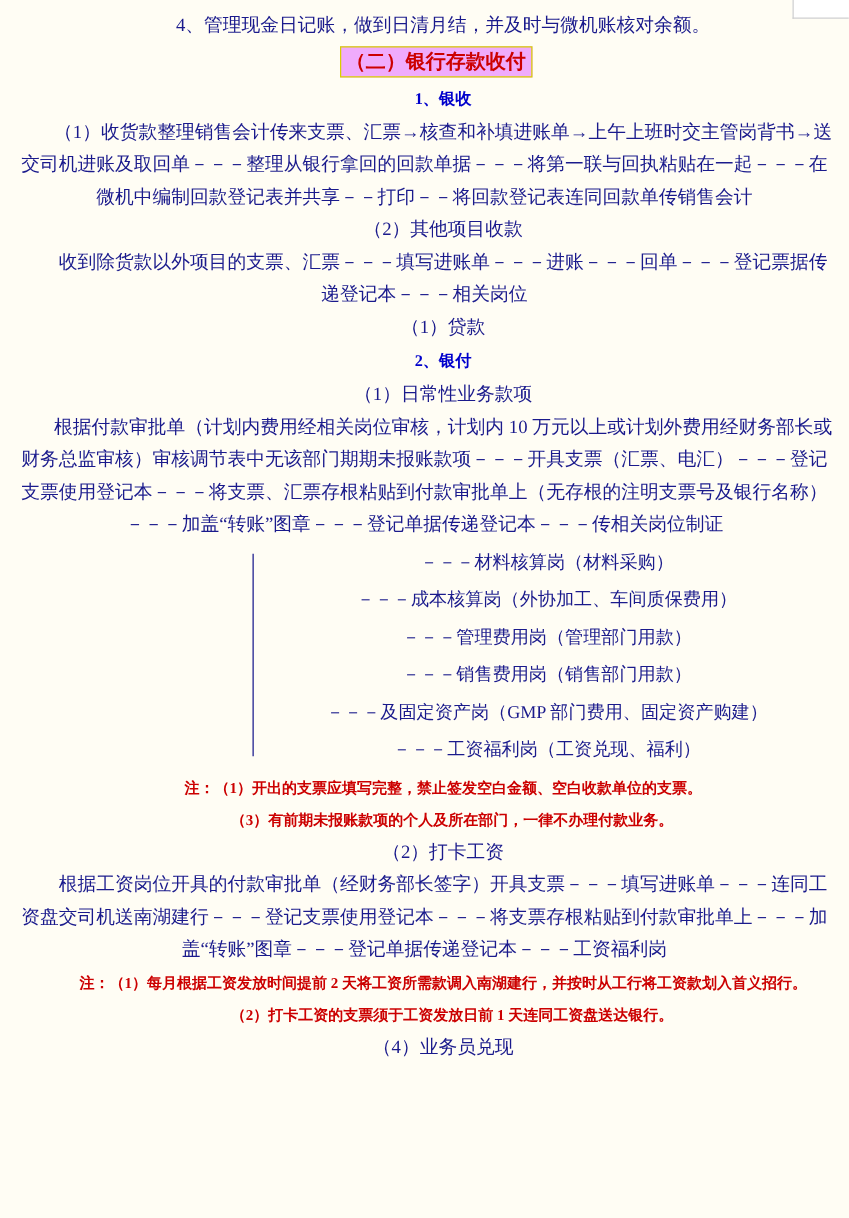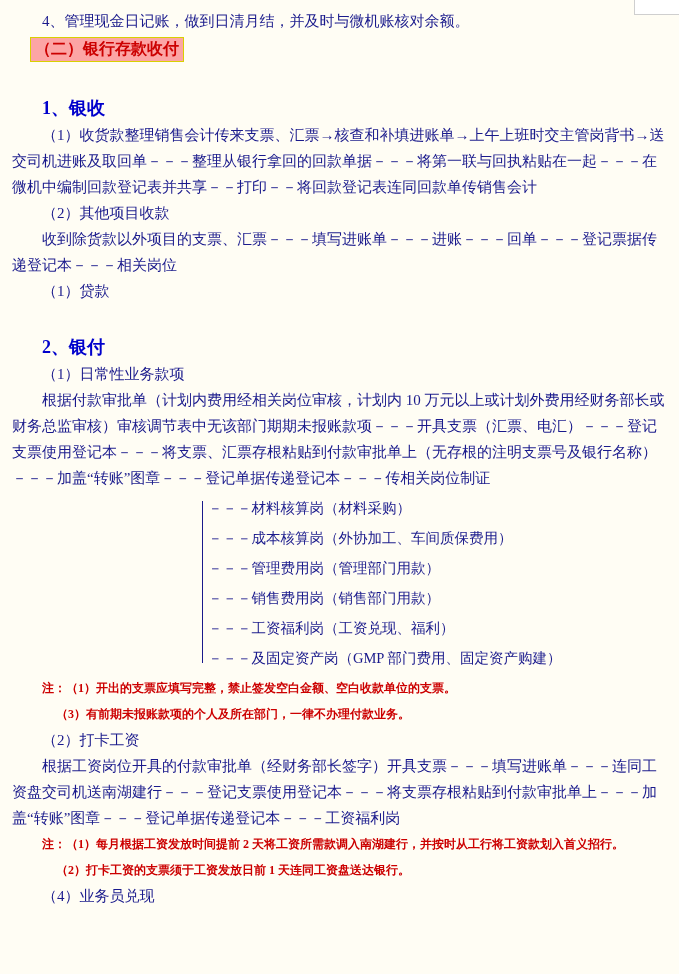--- a/index.html
+++ b/index.html
@@ -9,55 +9,55 @@
     font-family:"Liberation Serif","DejaVu Serif",serif;
     color:#1a1a8c;
     overflow:hidden;
   }
   .page{
     position:relative;
     width:679px;height:974px;
     box-sizing:border-box;
     padding:8px 12px 0 12px;
     background:#fffdf4;
+    text-align:center;
   }
   
   .corner-mark{
     position:absolute;top:0;right:0;
     width:44px;height:14px;
     border-left:1px solid #cfcfcf;
     border-bottom:1px solid #cfcfcf;
     background:#ffffff;
   }
   .line{
     font-size:15px;
     line-height:26px;
     color:#1a1a8c;
     white-space:pre-wrap;
     word-break:break-all;
   }
   .indent1{text-indent:30px;}
   .flow{text-indent:30px;}
   .hl-heading{
     display:inline-block;
-    background:#fca5a5;
+    background:#f0abfc;
     color:#cc0000;
     font-weight:bold;
     font-size:16px;
     padding:1px 4px;
     margin:3px 0 3px 18px;
     border:1px solid #d8d000;
   }
   .sub-heading{
     color:#0000cc;
     font-weight:bold;
-    font-size:18px;
+    font-size:13px;
     text-indent:30px;
     line-height:28px;
-    margin-top:29px;
   }
   .note{
     color:#cc0000;
     font-weight:bold;
     font-size:12px;
     line-height:26px;
     text-indent:30px;
   }
   .note.cont{text-indent:44px;}
   
@@ -105,22 +105,22 @@
   <div class="sub-heading">2、银付</div>
 
   <div class="line indent1">（1）日常性业务款项</div>
   <div class="line flow">根据付款审批单（计划内费用经相关岗位审核，计划内 10 万元以上或计划外费用经财务部长或财务总监审核）审核调节表中无该部门期期未报账款项－－－开具支票（汇票、电汇）－－－登记支票使用登记本－－－将支票、汇票存根粘贴到付款审批单上（无存根的注明支票号及银行名称）－－－加盖“转账”图章－－－登记单据传递登记本－－－传相关岗位制证</div>
 
   <div class="bracket-block">
     <div class="bracket-item">－－－材料核算岗（材料采购）</div>
     <div class="bracket-item">－－－成本核算岗（外协加工、车间质保费用）</div>
     <div class="bracket-item">－－－管理费用岗（管理部门用款）</div>
     <div class="bracket-item">－－－销售费用岗（销售部门用款）</div>
+    <div class="bracket-item">－－－及固定资产岗（GMP 部门费用、固定资产购建）</div>
     <div class="bracket-item">－－－工资福利岗（工资兑现、福利）</div>
-    <div class="bracket-item">－－－及固定资产岗（GMP 部门费用、固定资产购建）</div>
   </div>
 
   <div class="note">注：（1）开出的支票应填写完整，禁止签发空白金额、空白收款单位的支票。</div>
   <div class="note cont">（3）有前期未报账款项的个人及所在部门，一律不办理付款业务。</div>
 
   <div class="line indent1">（2）打卡工资</div>
   <div class="line flow">根据工资岗位开具的付款审批单（经财务部长签字）开具支票－－－填写进账单－－－连同工资盘交司机送南湖建行－－－登记支票使用登记本－－－将支票存根粘贴到付款审批单上－－－加盖“转账”图章－－－登记单据传递登记本－－－工资福利岗</div>
 
   <div class="note">注：（1）每月根据工资发放时间提前 2 天将工资所需款调入南湖建行，并按时从工行将工资款划入首义招行。</div>
   <div class="note cont">（2）打卡工资的支票须于工资发放日前 1 天连同工资盘送达银行。</div>

